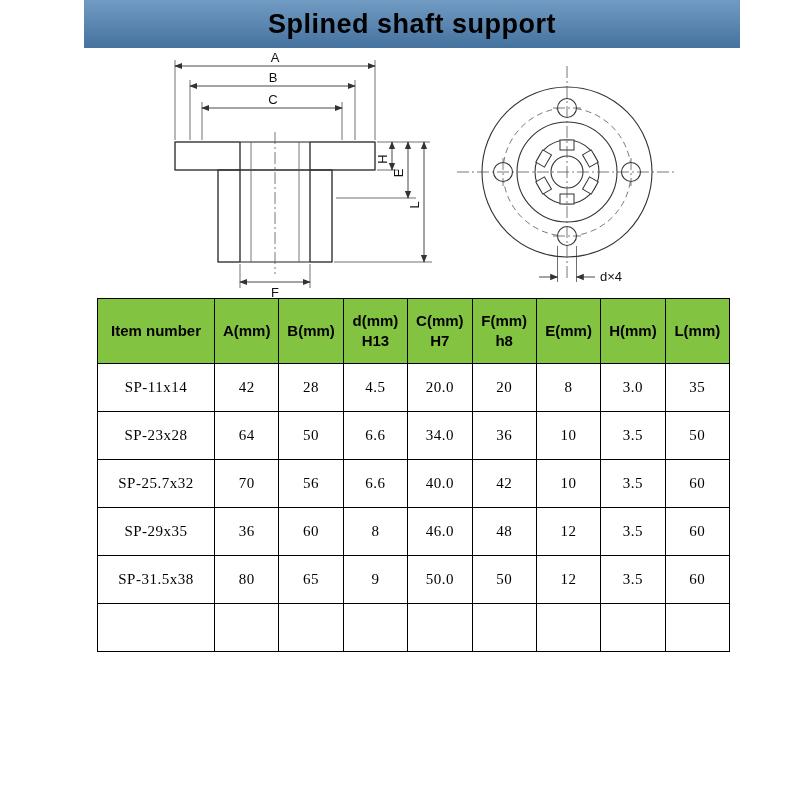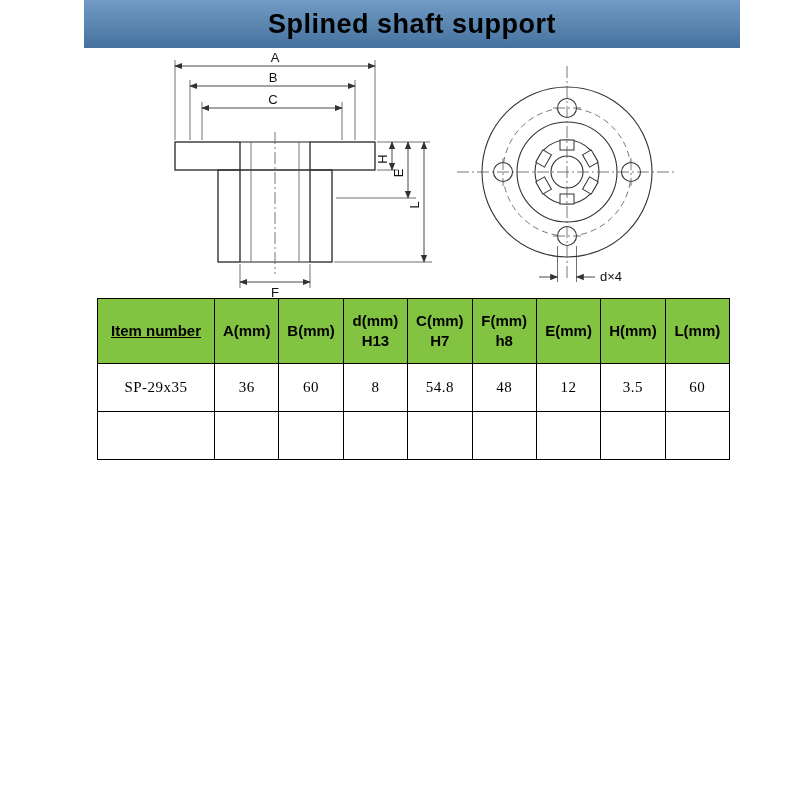--- a/index.html
+++ b/index.html
@@ -40,21 +40,21 @@
   table[data-name="spec-table"] th,
   table[data-name="spec-table"] td {
     border:1px solid #000; text-align:center; vertical-align:middle;
     padding:0; color:#000; overflow:hidden;
   }
   table[data-name="spec-table"] th {
     background: var(--table-header-green, #82c341);
     font-family:"Liberation Sans", sans-serif; font-weight:700;
     font-size:15px; height:64px; white-space:pre-line; line-height:1.35;
   }
-  table[data-name="spec-table"] th:first-child { width:116px;text-decoration:underline; }
+  table[data-name="spec-table"] th:first-child { width:116px; }
   table[data-name="spec-table"] td {
     font-family:"Liberation Serif", serif; font-size:15px; height:47px;
     letter-spacing:.5px;
   }
 </style>
 </head>
 <body>
 
 <div class="page" data-name="page">
 
@@ -187,27 +187,71 @@
             <th data-name="column-header-4">C(mm)
 H7</th>
             <th data-name="column-header-5">F(mm)
 h8</th>
             <th data-name="column-header-6">E(mm)</th>
             <th data-name="column-header-7">H(mm)</th>
             <th data-name="column-header-8">L(mm)</th>
           </tr>
         </thead>
         <tbody>
+          <tr data-name="table-row-0">
+            <td data-name="item-number-cell">SP-11x14</td>
+            <td data-name="value-cell">42</td>
+            <td data-name="value-cell">28</td>
+            <td data-name="value-cell">4.5</td>
+            <td data-name="value-cell">20.0</td>
+            <td data-name="value-cell">20</td>
+            <td data-name="value-cell">8</td>
+            <td data-name="value-cell">3.0</td>
+            <td data-name="value-cell">35</td>
+          </tr>
+          <tr data-name="table-row-5">
+            <td data-name="item-number-cell">SP-23x28</td>
+            <td data-name="value-cell">64</td>
+            <td data-name="value-cell">50</td>
+            <td data-name="value-cell">6.6</td>
+            <td data-name="value-cell">34.0</td>
+            <td data-name="value-cell">36</td>
+            <td data-name="value-cell">10</td>
+            <td data-name="value-cell">3.5</td>
+            <td data-name="value-cell">50</td>
+          </tr>
+          <tr data-name="table-row-6">
+            <td data-name="item-number-cell">SP-25.7x32</td>
+            <td data-name="value-cell">70</td>
+            <td data-name="value-cell">56</td>
+            <td data-name="value-cell">6.6</td>
+            <td data-name="value-cell">40.0</td>
+            <td data-name="value-cell">42</td>
+            <td data-name="value-cell">10</td>
+            <td data-name="value-cell">3.5</td>
+            <td data-name="value-cell">60</td>
+          </tr>
           <tr data-name="table-row-7">
             <td data-name="item-number-cell">SP-29x35</td>
             <td data-name="value-cell">36</td>
             <td data-name="value-cell">60</td>
             <td data-name="value-cell">8</td>
-            <td data-name="value-cell">54.8</td>
+            <td data-name="value-cell">46.0</td>
             <td data-name="value-cell">48</td>
+            <td data-name="value-cell">12</td>
+            <td data-name="value-cell">3.5</td>
+            <td data-name="value-cell">60</td>
+          </tr>
+          <tr data-name="table-row-8">
+            <td data-name="item-number-cell">SP-31.5x38</td>
+            <td data-name="value-cell">80</td>
+            <td data-name="value-cell">65</td>
+            <td data-name="value-cell">9</td>
+            <td data-name="value-cell">50.0</td>
+            <td data-name="value-cell">50</td>
             <td data-name="value-cell">12</td>
             <td data-name="value-cell">3.5</td>
             <td data-name="value-cell">60</td>
           </tr>
           <tr data-name="partial-row" style="height: 40px;">
             <td data-name="empty-cell"></td>
             <td data-name="empty-cell"></td>
             <td data-name="empty-cell"></td>
             <td data-name="empty-cell"></td>
             <td data-name="empty-cell"></td>

